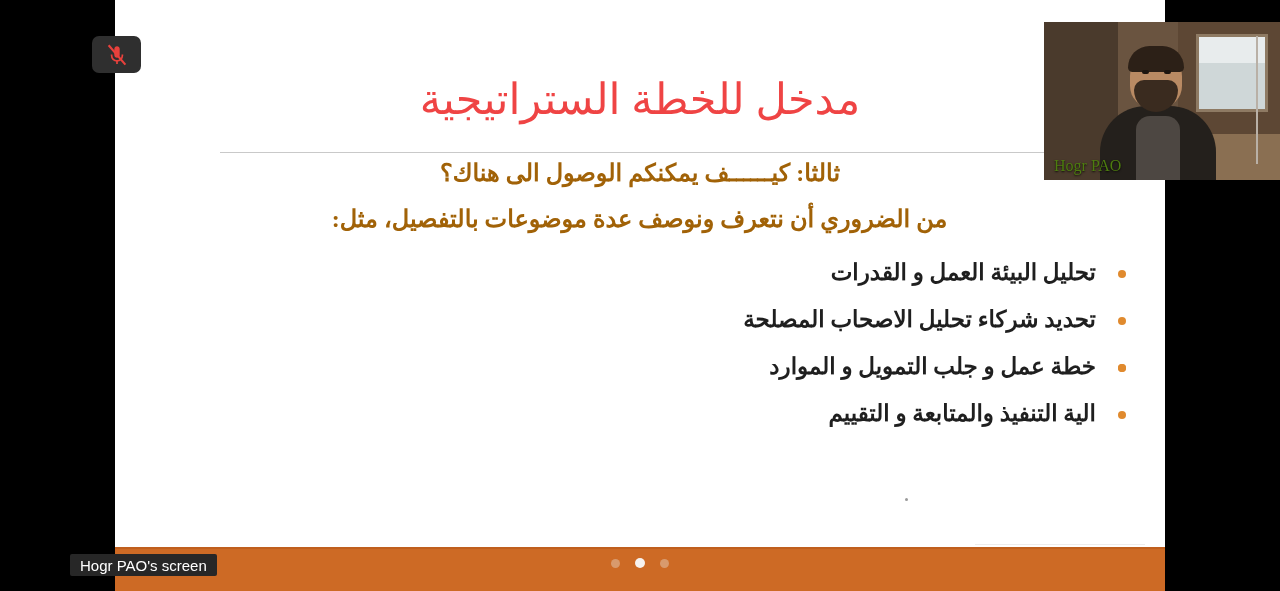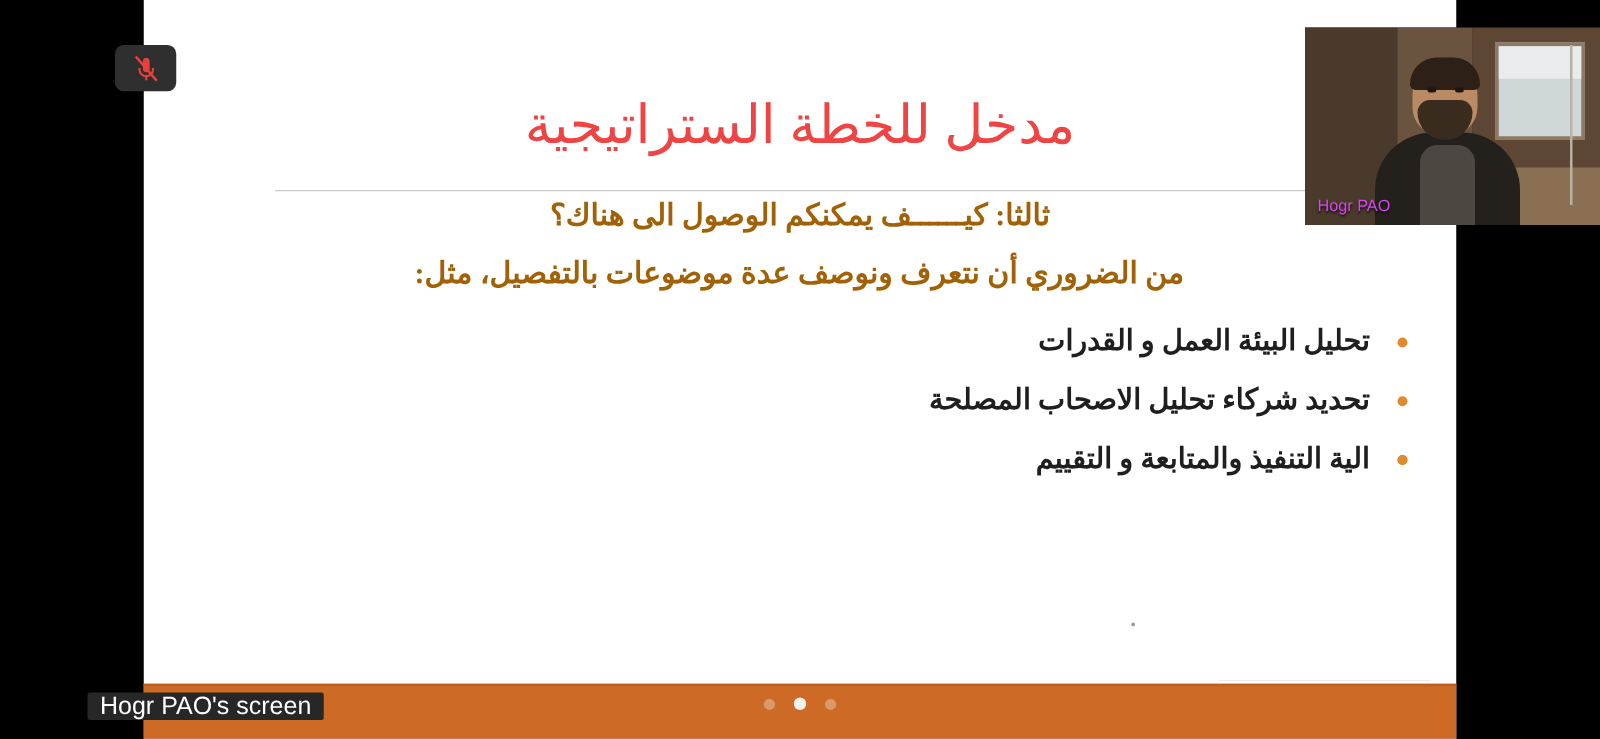--- a/index.html
+++ b/index.html
@@ -151,21 +151,21 @@
   .screen-label {
     position: absolute;
     left: -45px;
     top: 7px;
     height: 22px;
     padding: 0 10px;
     display: flex;
     align-items: center;
     background: #272727;
     color: #ffffff;
-    font-size: 20px;
+    font-size: 15px;
     border-radius: 2px;
     white-space: nowrap;
   }
 
   .page-dots {
     position: absolute;
     left: 0;
     top: 11px;
     width: 1050px;
     display: flex;
@@ -294,24 +294,25 @@
     top: 36px;
     width: 2px;
     height: 128px;
     background: #b9b0a6;
   }
 
   .video-name {
     position: absolute;
     left: 1054px;
     top: 157px;
-    color: #d946ef;
-    font-size: 13px;
+    color: #4d7c0f;
+    font-size: 16px;
     text-shadow: 0 1px 2px rgba(0,0,0,0.85);
     white-space: nowrap;
+    font-family: Liberation Serif, serif;
   }
 
   
 </style>
 </head>
 <body>
 
 <div id="stage">
 
   <div class="shared-screen">
@@ -327,20 +328,24 @@
         <li>
           <span class="bullet-dot"></span>
           <span>تحليل البيئة العمل و القدرات</span>
         </li>
         <li>
           <span class="bullet-dot"></span>
           <span>تحديد شركاء تحليل الاصحاب المصلحة</span>
         </li>
         <li>
           <span class="bullet-dot"></span>
+        </li>
+        <li>
+          <span class="bullet-dot"></span>
+          <span>خطة عمل و جلب التمويل و الموارد</span>
         </li>
         <li>
           <span class="bullet-dot"></span>
           <span>الية التنفيذ والمتابعة و التقييم</span>
         </li>
       </ul>
     </div>
 
     <div class="slide-stray-dot"></div>
     <div class="slide-artifact"></div>

